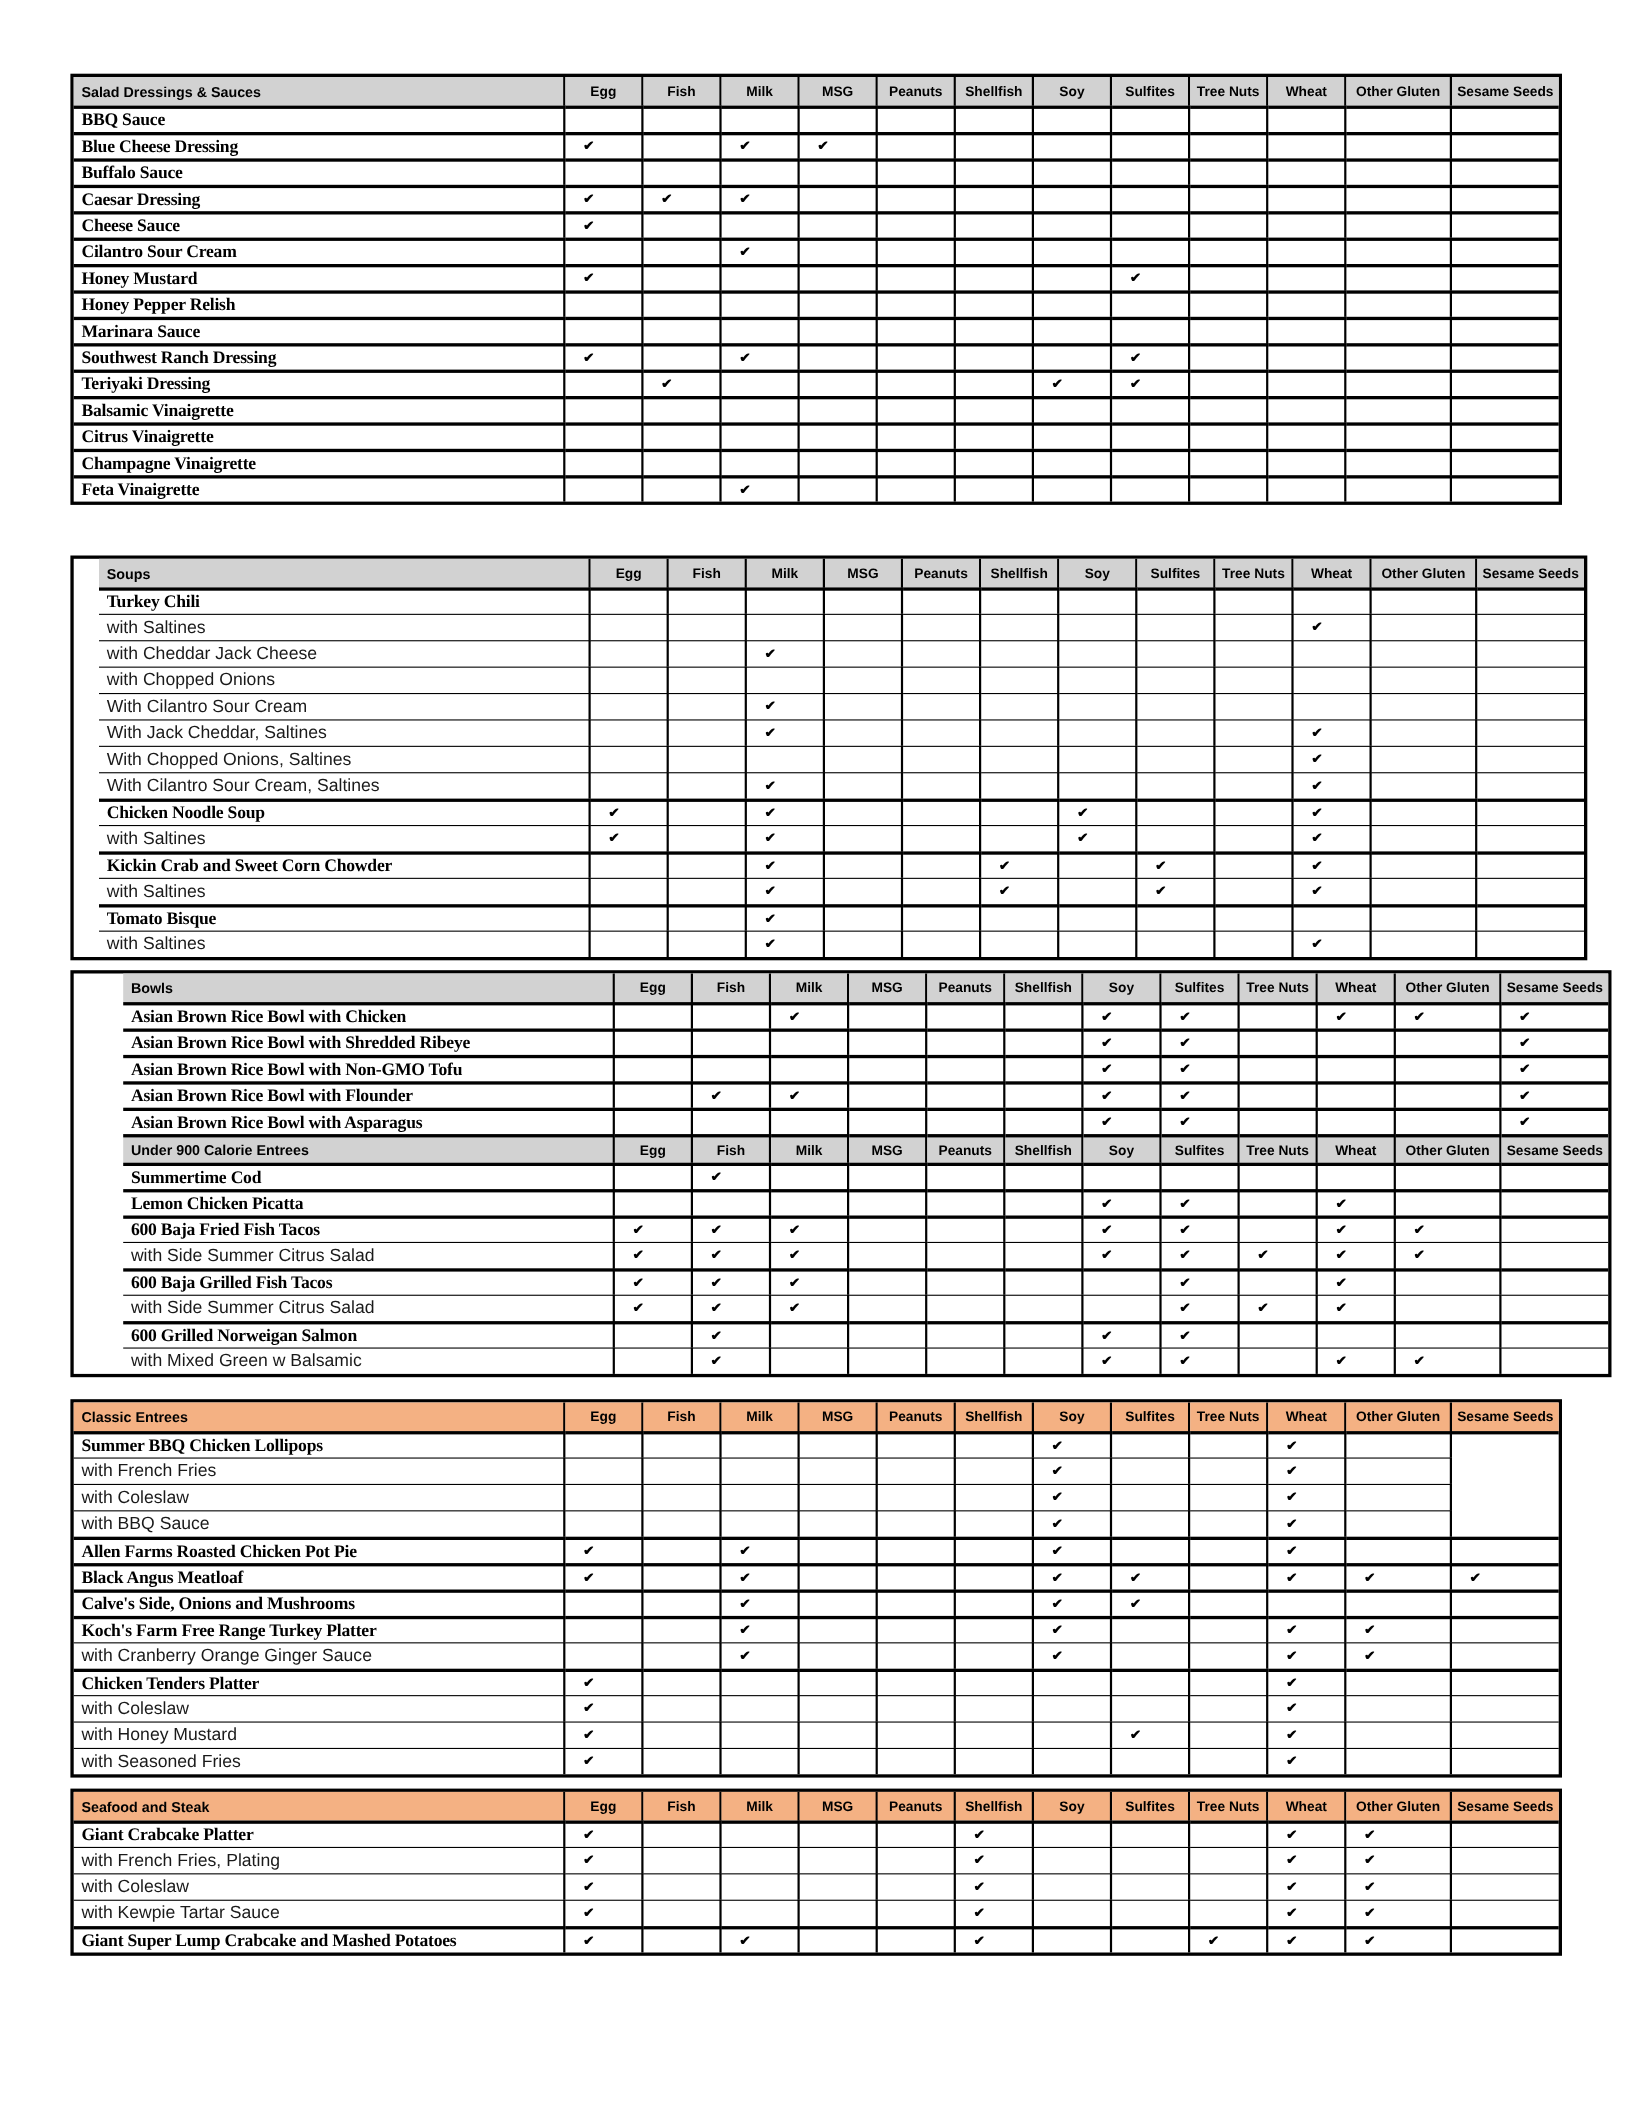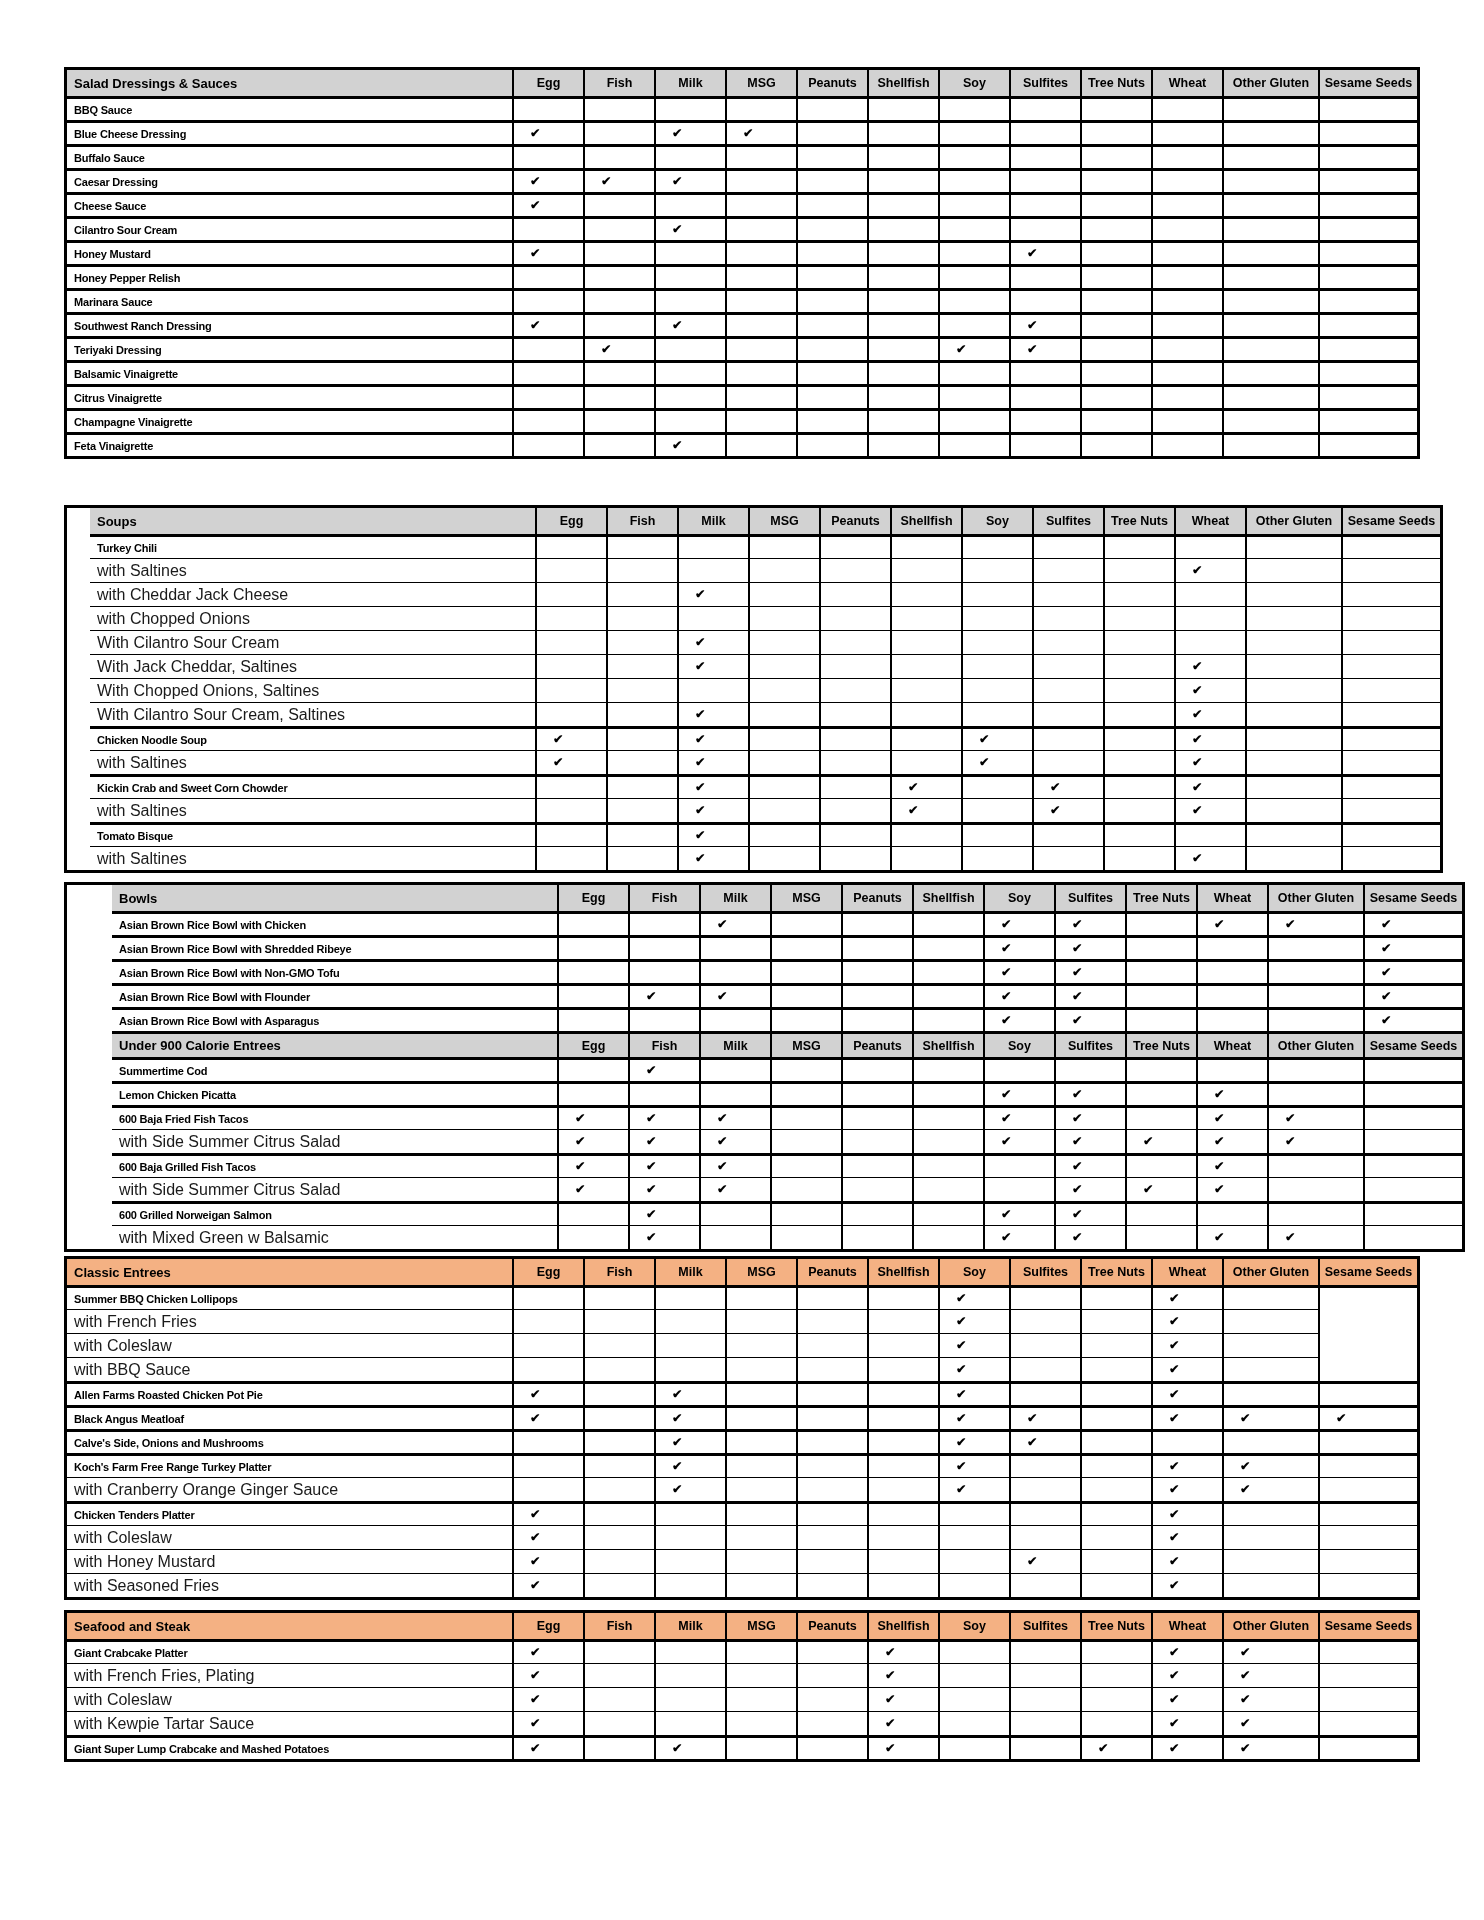--- a/index.html
+++ b/index.html
@@ -24,21 +24,21 @@
     border-right:2px solid #000;
     overflow:hidden;white-space:nowrap;
   }
   .c.lastcol{border-right:none;}
   .c.labelcol{border-right:2.5px solid #000;padding-left:7px;}
   .hdrcell{height:26px;font-weight:bold;font-size:13px;}
   .hdrcell.colh{justify-content:center;font-size:12.5px;}
   .theme-gray  .hdrcell{background:#d2d2d2;}
   .theme-orange .hdrcell{background:#f4b183;}
   .section .midhdr{background:var(--midbg);}
-  .label-main{font-weight:bold;font-size:11px;letter-spacing:-0.2px;}
+  .label-main{font-weight:bold;font-size:16px;letter-spacing:-0.2px;font-family:Liberation Serif, serif;}
   .label-sub{font-weight:normal;font-size:16px;color:#1a1a1a;}
   .bt-m{border-top:3px solid #000;}
   .bt-s{border-top:1.5px solid #000;}
   .bt-n{border-top:none !important;}
   .check{
     font-size:12.5px;font-weight:bold;line-height:1;
     margin-left:16px;transform:scaleY(0.95);
   }
 </style>
 </head>
@@ -846,21 +846,21 @@
       </div>
       <div class="c bt-s"></div>
       <div class="c bt-s">
         <span class="check">✔</span>
       </div>
       <div class="c bt-s">
         <span class="check">✔</span>
       </div>
       <div class="c bt-s lastcol"></div>
     </div>
-    <div class="section theme-orange" style="--midbg: #f4b183; margin-top: 4px;">
+    <div class="section theme-orange" style="--midbg: #f4b183; margin-top: 20px;">
       <div class="c labelcol hdrcell">Classic Entrees</div>
       <div class="c hdrcell colh">Egg</div>
       <div class="c hdrcell colh">Fish</div>
       <div class="c hdrcell colh">Milk</div>
       <div class="c hdrcell colh">MSG</div>
       <div class="c hdrcell colh">Peanuts</div>
       <div class="c hdrcell colh">Shellfish</div>
       <div class="c hdrcell colh">Soy</div>
       <div class="c hdrcell colh">Sulfites</div>
       <div class="c hdrcell colh">Tree Nuts</div>

